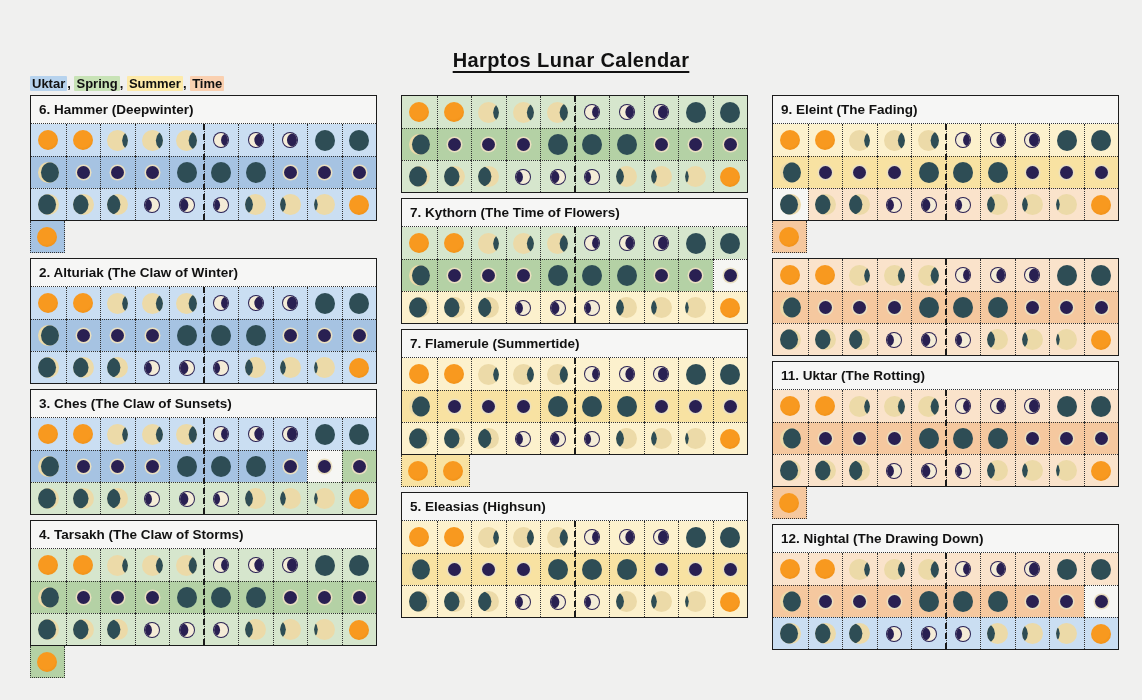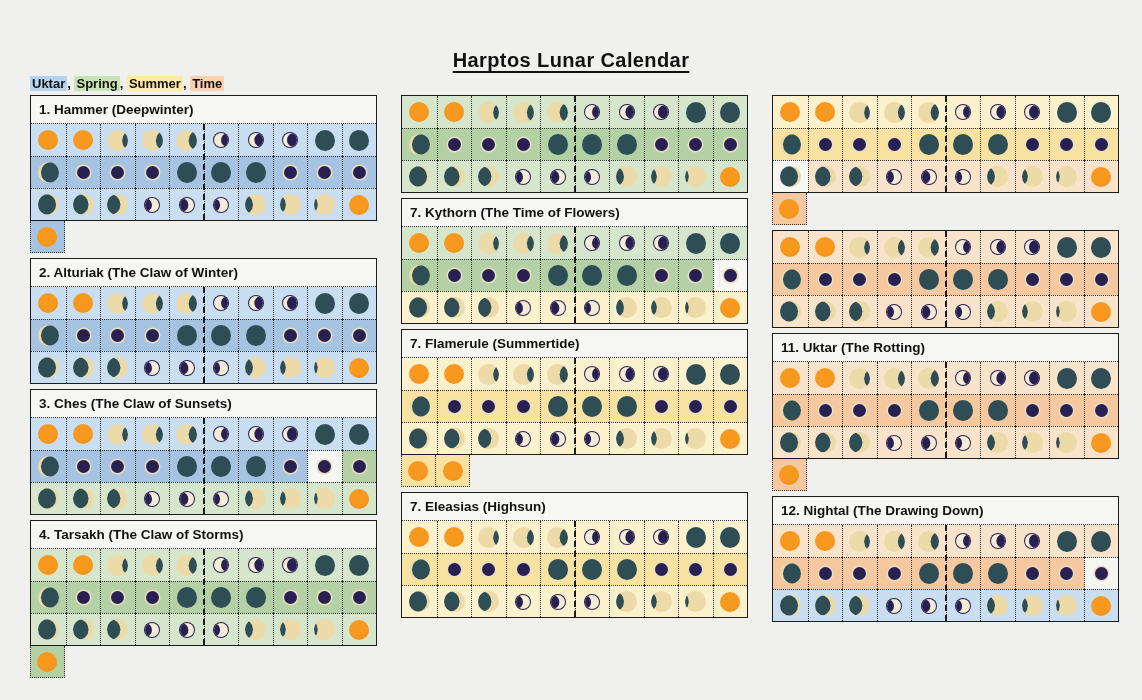--- a/index.html
+++ b/index.html
@@ -60,21 +60,21 @@
 </style>
 </head>
 <body style="background: rgb(240, 240, 239);">
 
 <div class="title">Harptos Lunar Calendar</div>
 <div class="legend"><span class="hl" style="background: rgb(183, 211, 238);">Uktar</span>, <span class="hl" style="background: rgb(200, 227, 182);">Spring</span>, <span class="hl" style="background: rgb(253, 234, 169);">Summer</span>, <span class="hl" style="background: rgb(250, 208, 176);">Time</span></div>
 <div class="cols" id="cols">
     <div class="col">
       <div class="mwrap">
         <div class="month">
-          <div class="mhead">1. Hammer (Deepwinter)</div>
+          <div class="mhead">6. Hammer (Deepwinter)</div>
           <div class="days">
             <div class="cell c0 r0" style="background: rgb(202, 222, 242);">
               <span class="moon m-full"></span>
             </div>
             <div class="cell r0" style="background: rgb(202, 222, 242);">
               <span class="moon m-full"></span>
             </div>
             <div class="cell r0" style="background: rgb(202, 222, 242);">
               <span class="moon m-part big">
                 <i style="transform: translateX(72%);"></i>
@@ -989,21 +989,21 @@
           <div class="fcell" style="background: rgb(248, 226, 162);">
             <span class="moon m-full"></span>
           </div>
           <div class="fcell" style="background: rgb(248, 226, 162);">
             <span class="moon m-full"></span>
           </div>
         </div>
       </div>
       <div class="mwrap">
         <div class="month">
-          <div class="mhead">7. Eleasias (Highsun)</div>
+          <div class="mhead">5. Eleasias (Highsun)</div>
           <div class="days">
             <div class="cell c0 r0" style="background: rgb(252, 241, 205);">
               <span class="moon m-full"></span>
             </div>
             <div class="cell r0" style="background: rgb(252, 241, 205);">
               <span class="moon m-full"></span>
             </div>
             <div class="cell r0" style="background: rgb(252, 241, 205);">
               <span class="moon m-part big">
                 <i style="transform: translateX(72%);"></i>
@@ -1121,20 +1121,21 @@
               <span class="moon m-full"></span>
             </div>
             <div class="midline"></div>
           </div>
         </div>
       </div>
     </div>
     <div class="col">
       <div class="mwrap">
         <div class="month">
+          <div class="mhead">9. Eleint (The Fading)</div>
           <div class="days">
             <div class="cell c0 r0" style="background: rgb(252, 241, 205);">
               <span class="moon m-full"></span>
             </div>
             <div class="cell r0" style="background: rgb(252, 241, 205);">
               <span class="moon m-full"></span>
             </div>
             <div class="cell r0" style="background: rgb(252, 241, 205);">
               <span class="moon m-part big">
                 <i style="transform: translateX(72%);"></i>

